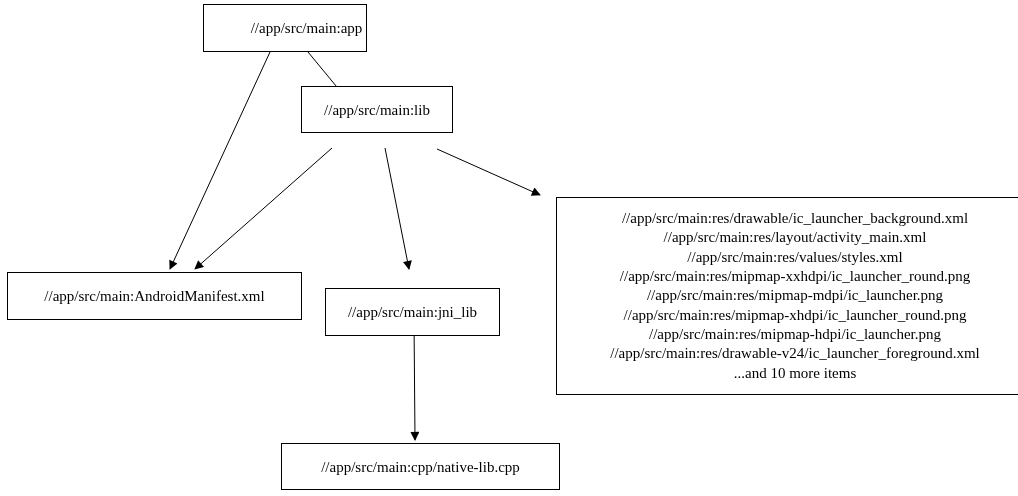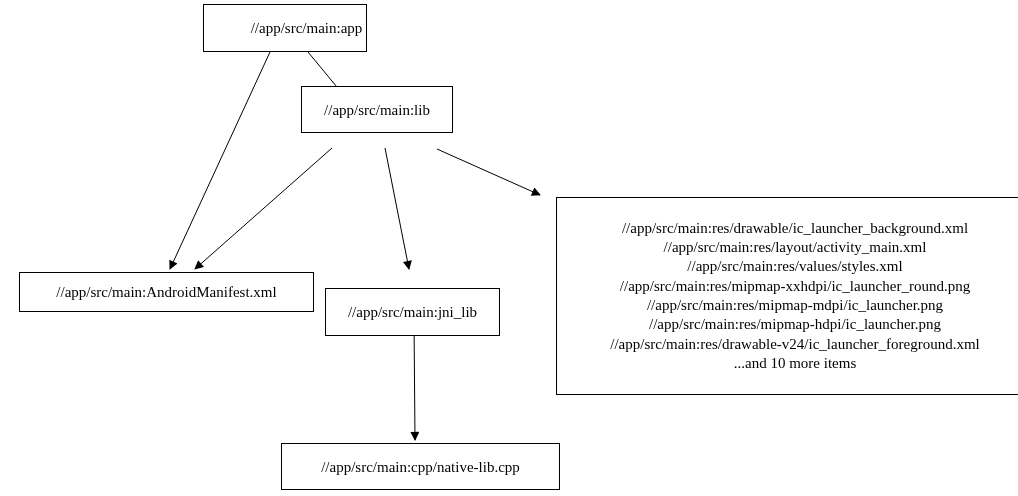--- a/index.html
+++ b/index.html
@@ -36,21 +36,21 @@
     line-height: 1.2;
     white-space: nowrap;
   }
   .node.multi {
     flex-direction: column;
     justify-content: center;
     line-height: 19.3px;
   }
   .node-app        { left: 203px; top: 4px;   width: 164px; height: 48px; padding-left: 43px; }
   .node-lib        { left: 301px; top: 86px; width: 152px; height: 47px; }
-  .node-manifest   { left: 19px;   top: 272px; width: 295px; height: 40px; }
+  .node-manifest   { left: 7px;   top: 272px; width: 295px; height: 48px; }
   .node-jni-lib    { left: 325px; top: 288px; width: 175px; height: 48px; }
   .node-resources  { left: 556px; top: 197px; width: 478px; height: 198px; }
   .node-native-lib { left: 281px; top: 443px; width: 279px; height: 47px; }
 </style>
 </head>
 <body>
 
 <div class="canvas">
 
   <svg class="edges-layer" viewBox="0 0 1018 496" xmlns="http://www.w3.org/2000/svg">
@@ -74,20 +74,21 @@
   <div class="node node-manifest">//app/src/main:AndroidManifest.xml</div>
 
   <div class="node node-jni-lib">//app/src/main:jni_lib</div>
 
   <div class="node multi node-resources">
     <span>//app/src/main:res/drawable/ic_launcher_background.xml</span>
     <span>//app/src/main:res/layout/activity_main.xml</span>
     <span>//app/src/main:res/values/styles.xml</span>
     <span>//app/src/main:res/mipmap-xxhdpi/ic_launcher_round.png</span>
     <span>//app/src/main:res/mipmap-mdpi/ic_launcher.png</span>
+    <span>//app/src/main:res/mipmap-xhdpi/ic_launcher_round.png</span>
     <span>//app/src/main:res/mipmap-hdpi/ic_launcher.png</span>
     <span>//app/src/main:res/drawable-v24/ic_launcher_foreground.xml</span>
     <span>...and 10 more items</span>
   </div>
 
   <div class="node node-native-lib">//app/src/main:cpp/native-lib.cpp</div>
 
 </div>
 
 </body></html>

